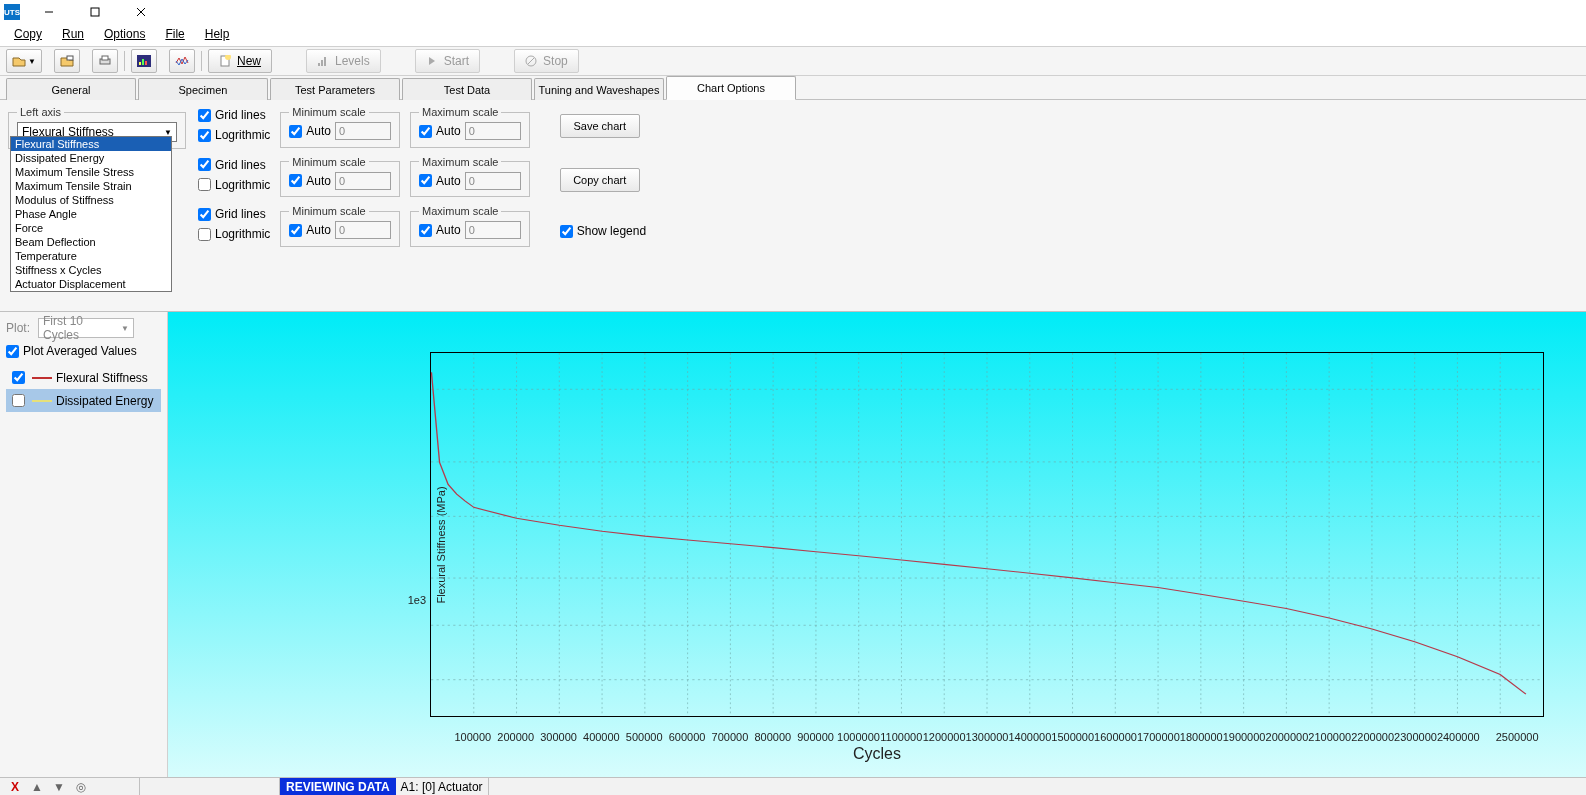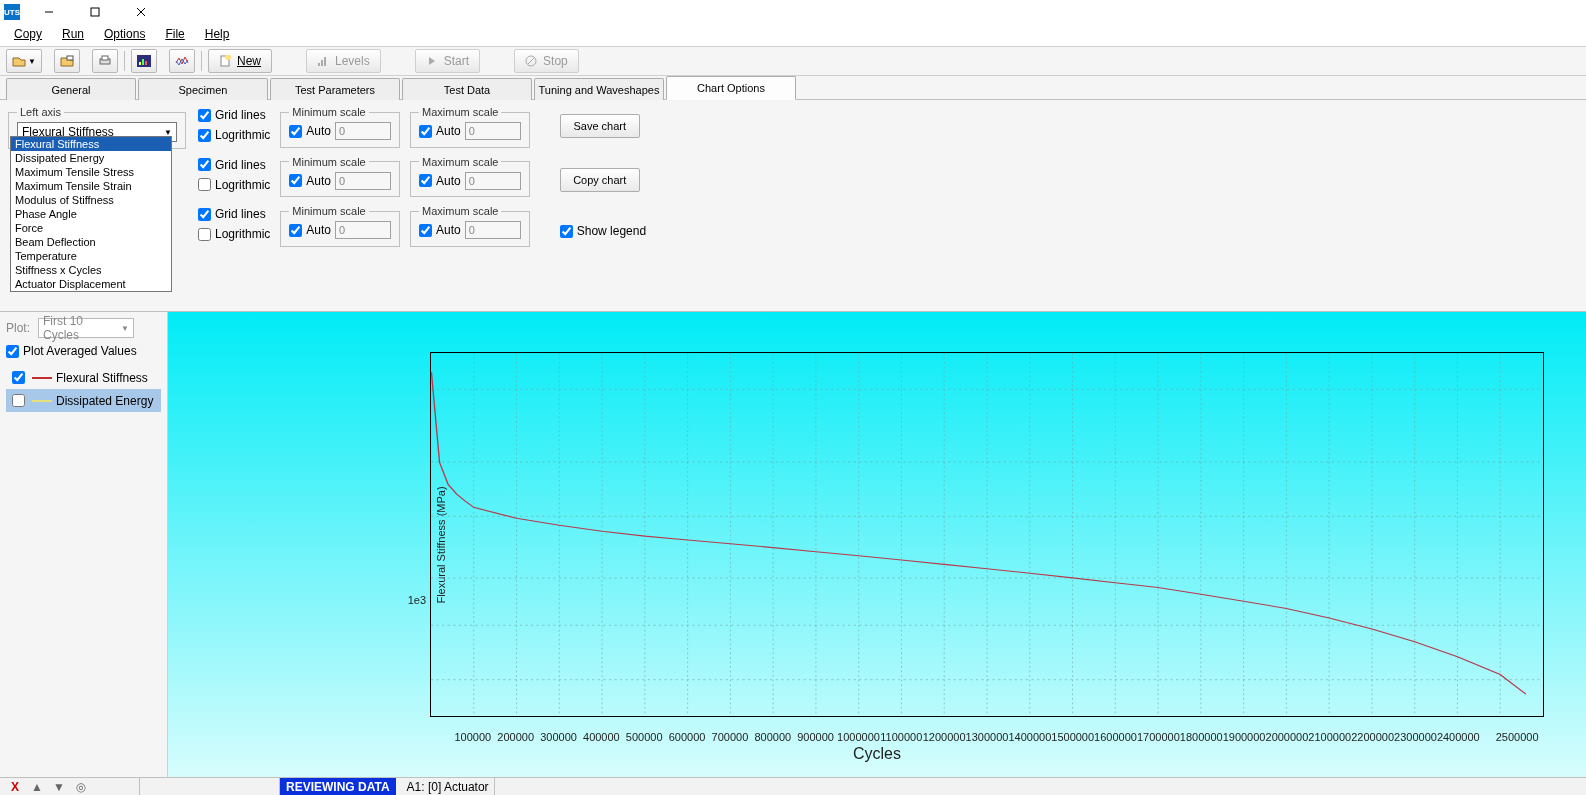--- a/index.html
+++ b/index.html
@@ -66,21 +66,21 @@
   .plotbox { position:absolute; left:262px; right:42px; top:40px; bottom:60px; border:1px solid #000; background:transparent; }
   .ylabel { position:absolute; left:214px; top:50%; transform:translateY(-50%) rotate(-90deg); transform-origin:center; font-size:11px; color:#222; white-space:nowrap; }
   .xlabel { position:absolute; left:50%; bottom:14px; transform:translateX(-50%); font-size:16px; color:#222; }
   .ytick { position:absolute; right:calc(100% - 258px); font-size:11px; color:#222; transform:translateY(-50%); }
   .xticks { position:absolute; left:262px; right:42px; bottom:32px; height:14px; }
   .xtick { position:absolute; font-size:11px; color:#222; transform:translateX(-50%); white-space:nowrap; }
   svg.grid, svg.curve { position:absolute; left:0; top:0; width:100%; height:100%; }
 
   
   .statusbar { height:18px; background:#f2f2f2; border-top:1px solid #c0c0c0; display:flex; align-items:stretch; font-size:11px; }
-  .sb-cell { border-right:1px solid #c0c0c0; display:flex; align-items:center; padding:0 5px;margin-left:6px; }
+  .sb-cell { border-right:1px solid #c0c0c0; display:flex; align-items:center; padding:0 5px; }
   .sb-icons { width:140px; display:flex; gap:4px; align-items:center; padding:0 6px; border-right:1px solid #c0c0c0; }
   .sb-icons .si { width:18px; height:14px; display:flex; align-items:center; justify-content:center; color:#666; }
   .sb-gap { width:140px; border-right:1px solid #c0c0c0; }
   .sb-review { background:#0a2fdc; color:#fff; font-weight:bold; padding:0 6px; display:flex; align-items:center; }
 
   .small-sep { width:1px; height:20px; background:#c0c0c0; margin:0 4px; }
 </style>
 </head>
 <body>
 

